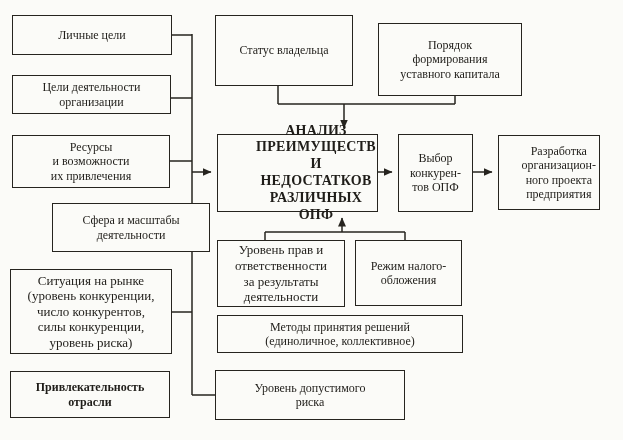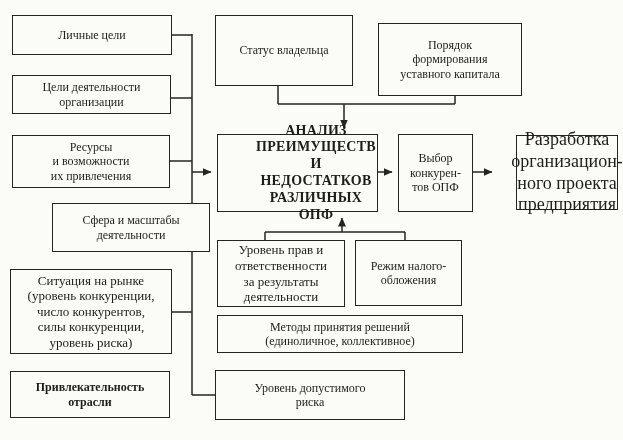--- a/index.html
+++ b/index.html
@@ -42,21 +42,21 @@
   #b-personal       { left: 12px;  top: 15px;  width: 160px; height: 40px; }
   #b-orggoals       { left: 12px;  top: 75px;  width: 159px; height: 39px; }
   #b-resources      { left: 12px;  top: 135px; width: 158px; height: 53px; text-align: center; }
   #b-sphere         { left: 12px;  top: 203px; width: 158px; height: 49px; margin-left: 40px; }
   #b-market         { left: 10px;  top: 269px; width: 162px; height: 85px; font-size: 13px; }
   #b-attract        { left: 10px;  top: 371px; width: 160px; height: 47px; font-weight: bold; }
   #b-owner          { left: 215px; top: 15px;  width: 138px; height: 71px; }
   #b-capital        { left: 378px; top: 15px;  width: 144px; height: 73px; margin-top: 8px; }
   #b-analysis       { left: 217px; top: 134px; width: 161px; height: 78px; padding-left: 40px; }
   #b-choice         { left: 398px; top: 134px; width: 75px;  height: 78px; }
-  #b-develop        { left: 516px; top: 135px; width: 102px; height: 75px; font-size: 18px; }
+  #b-develop        { left: 498px; top: 135px; width: 102px; height: 75px; font-size: 12px; justify-content: flex-end; }
   #b-rights         { left: 217px; top: 240px; width: 128px; height: 67px; font-size: 13px; }
   #b-tax            { left: 355px; top: 240px; width: 107px; height: 66px; }
   #b-methods        { left: 217px; top: 315px; width: 246px; height: 38px; }
   #b-risk           { left: 215px; top: 370px; width: 190px; height: 50px; }
 </style>
 </head>
 <body>
 
 <div class="canvas">
 

